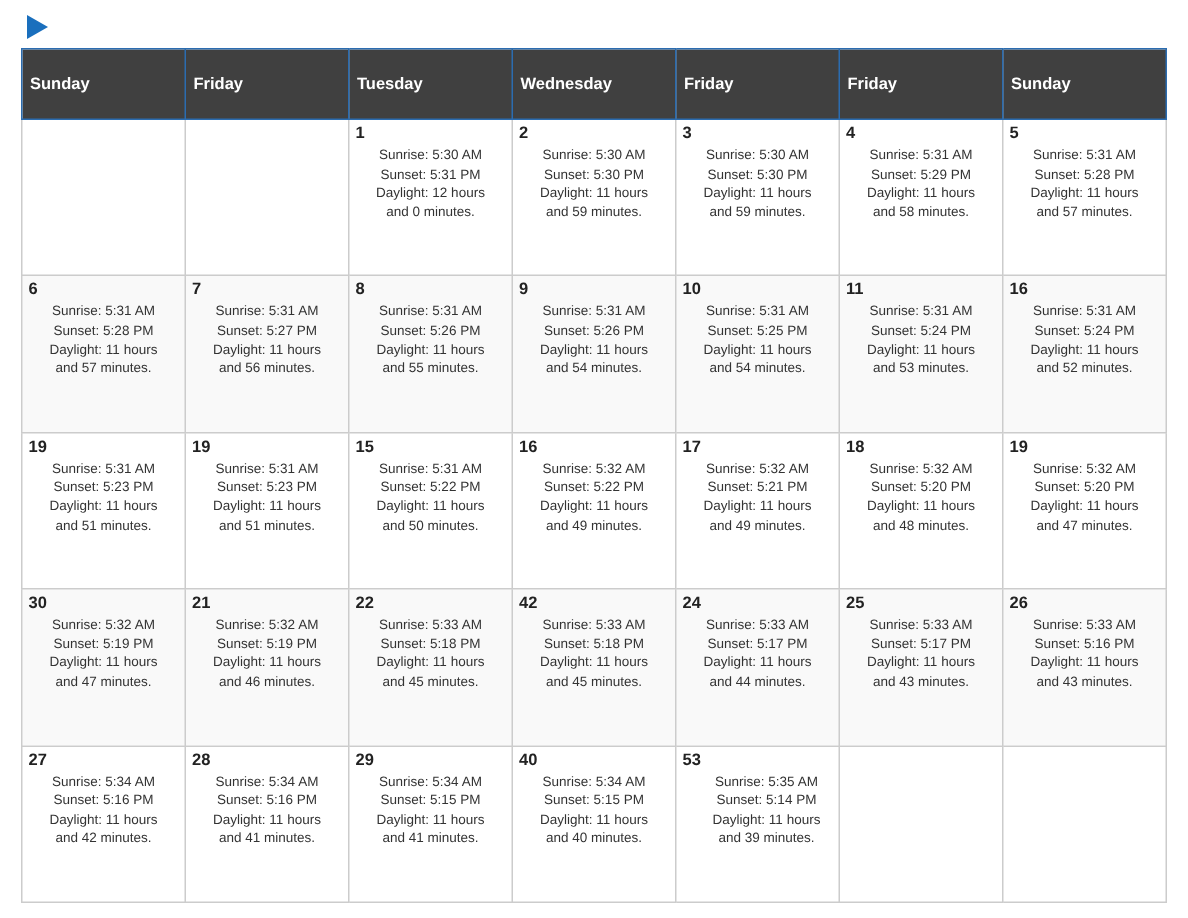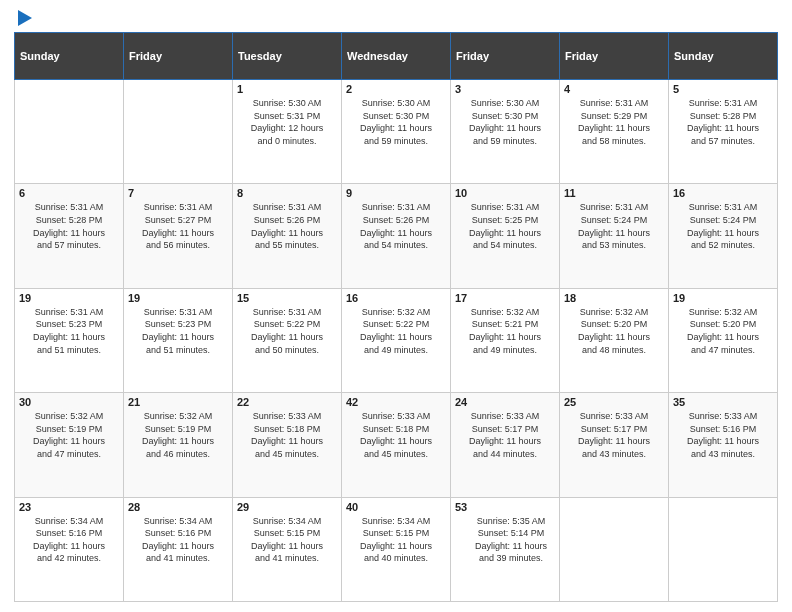--- a/index.html
+++ b/index.html
@@ -311,30 +311,30 @@
 and 44 minutes.</div>
           </td>
           <td>
             <div class="day-num">25</div>
             <div class="day-info" style="white-space: pre-line;">Sunrise: 5:33 AM
 Sunset: 5:17 PM
 Daylight: 11 hours
 and 43 minutes.</div>
           </td>
           <td>
-            <div class="day-num">35</div>
+            <div class="day-num">26</div>
             <div class="day-info" style="white-space: pre-line;">Sunrise: 5:33 AM
 Sunset: 5:16 PM
 Daylight: 11 hours
 and 43 minutes.</div>
           </td>
         </tr>
         <tr>
           <td>
-            <div class="day-num">23</div>
+            <div class="day-num">27</div>
             <div class="day-info" style="white-space: pre-line;">Sunrise: 5:34 AM
 Sunset: 5:16 PM
 Daylight: 11 hours
 and 42 minutes.</div>
           </td>
           <td>
             <div class="day-num">28</div>
             <div class="day-info" style="white-space: pre-line;">Sunrise: 5:34 AM
 Sunset: 5:16 PM
 Daylight: 11 hours

